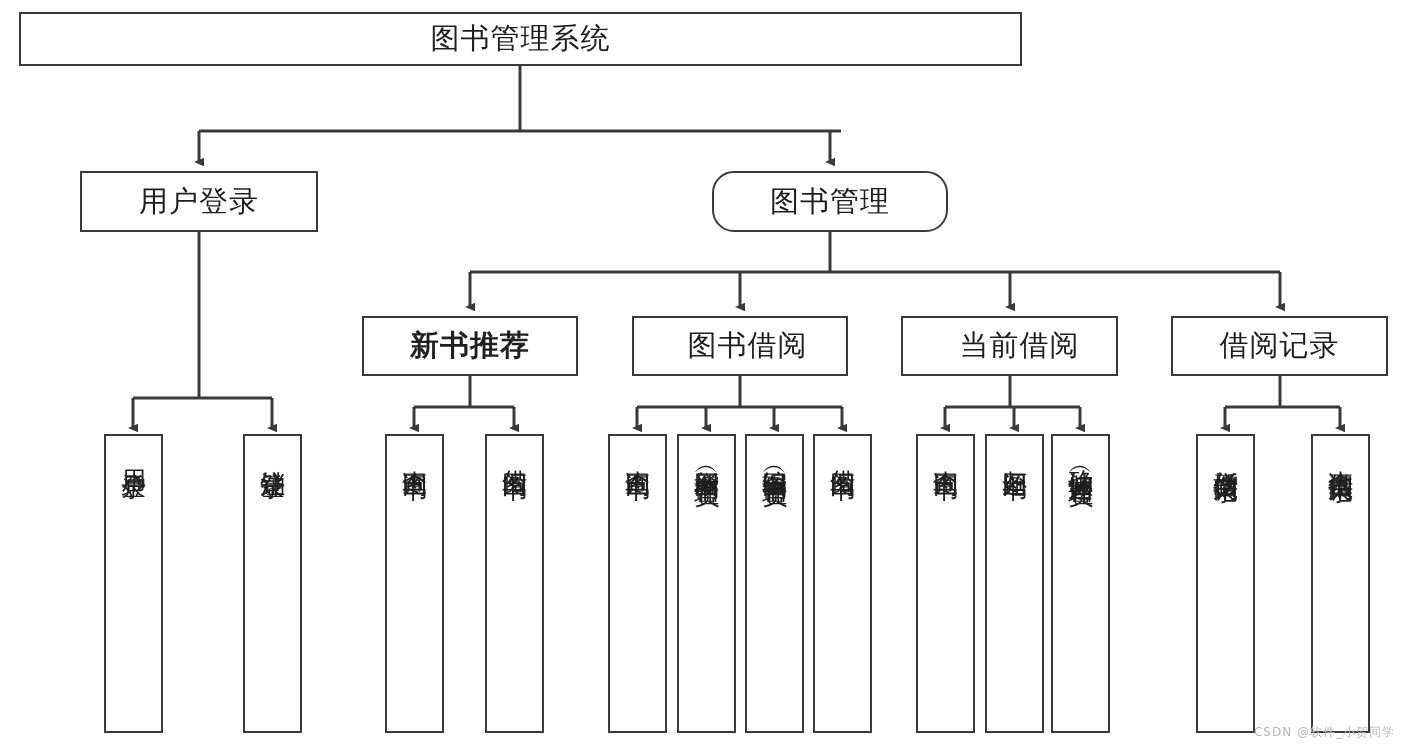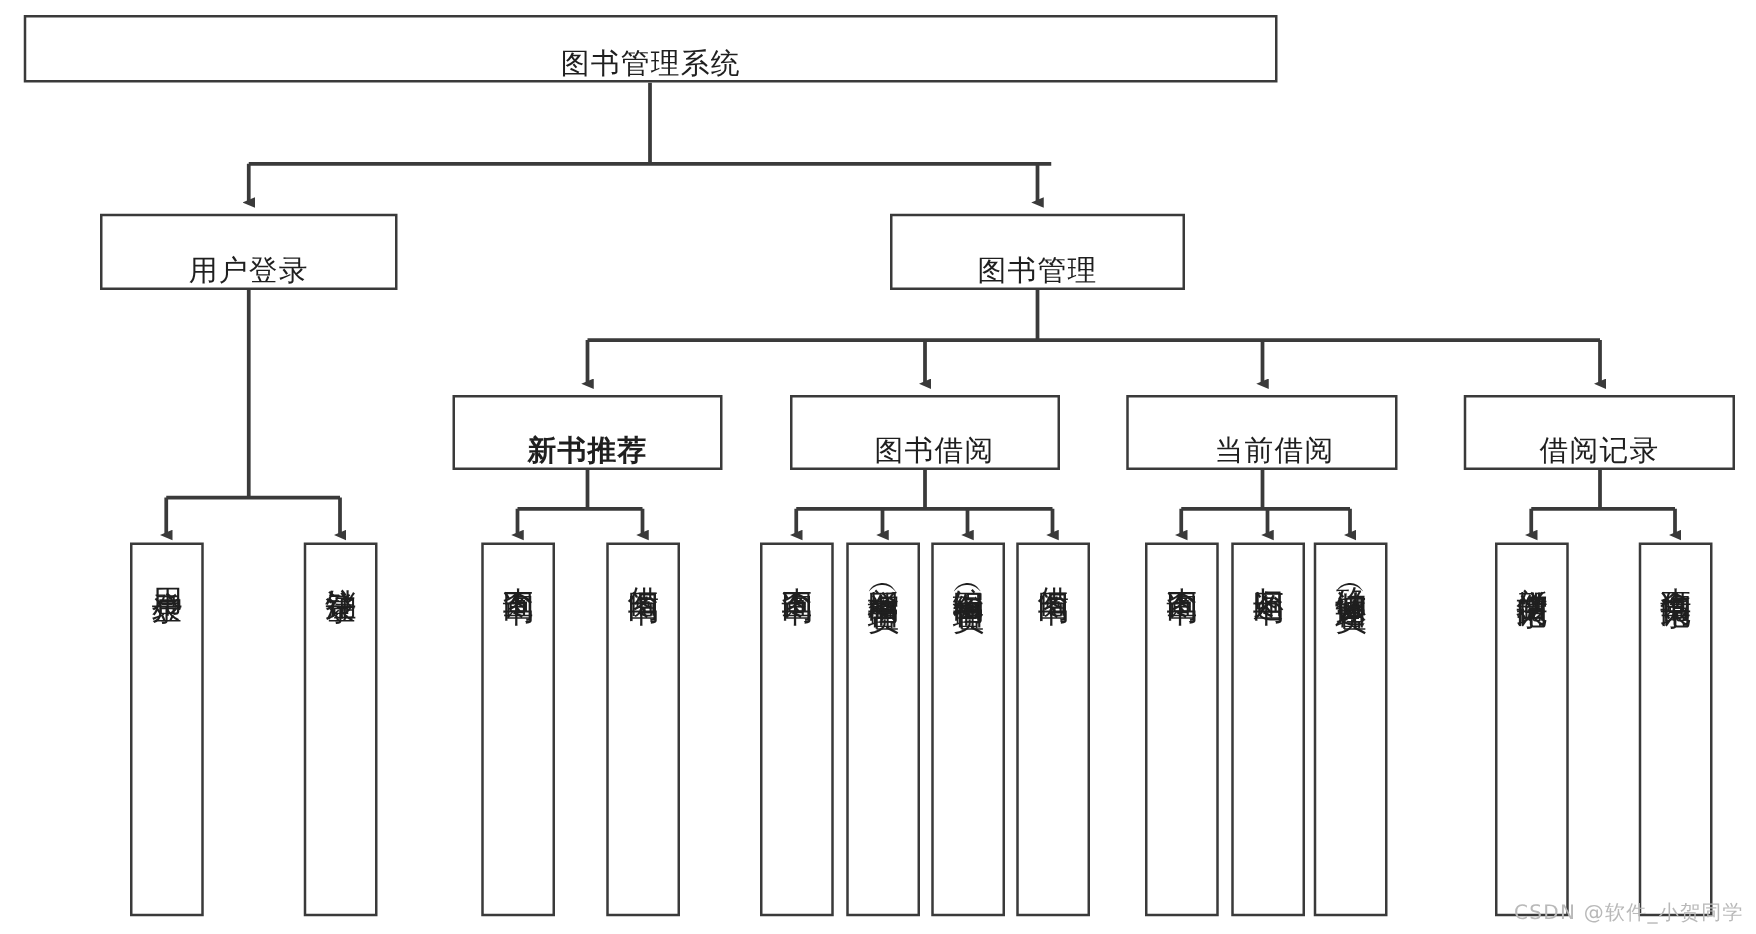--- a/index.html
+++ b/index.html
@@ -18,45 +18,44 @@
     position:absolute;
     box-sizing:border-box;
     background:#ffffff;
     border:2.5px solid #3a3a3a;
     display:flex;
     align-items:center;
     justify-content:center;
     color:#1f1f1f;
   }
   .node.horiz{
-    font-size:23px;
+    font-size:29px;
     letter-spacing:1px;
     line-height:1.1;
-    align-items:flex-end;
   }
   .node.vert{
     writing-mode:vertical-rl;
     text-orientation:upright;
     font-size:25px;
     line-height:1.18;
     letter-spacing:2px;
     justify-content:flex-start;
     align-items:center;
     padding-top:14px;
   }
   .node.vert span{
     writing-mode:vertical-rl;
     text-orientation:upright;
     display:block;
   }
   .watermark{
     position:absolute;
     right:10px;
     bottom:6px;
-    font-size:16px;
+    font-size:12px;
     color:#b9b9b9;
     letter-spacing:1px;
     white-space:nowrap;
     font-family:"DejaVu Sans","Liberation Sans",sans-serif;
   }
 </style>
 </head>
 <body>
 
 <div id="canvas">
@@ -112,21 +111,21 @@
   </svg>
 
   <div class="node horiz" style="left:19px;top:12px;width:1003px;height:54px;">
     <span>图书管理系统</span>
   </div>
 
   <div class="node horiz" style="left:80px;top:171px;width:238px;height:61px;">
     <span>用户登录</span>
   </div>
 
-  <div class="node horiz" style="left:712px;top:171px;width:236px;height:61px;">
+  <div class="node horiz" style="left:712px;top:171px;width:236px;height:61px;border-radius:22px;">
     <span>图书管理</span>
   </div>
 
   <div class="node horiz" style="left:362px;top:316px;width:216px;height:60px;font-weight:bold;">
     <span>新书推荐</span>
   </div>
 
   <div class="node horiz" style="left:632px;top:316px;width:216px;height:60px;padding-left:15px;">
     <span>图书借阅</span>
   </div>

